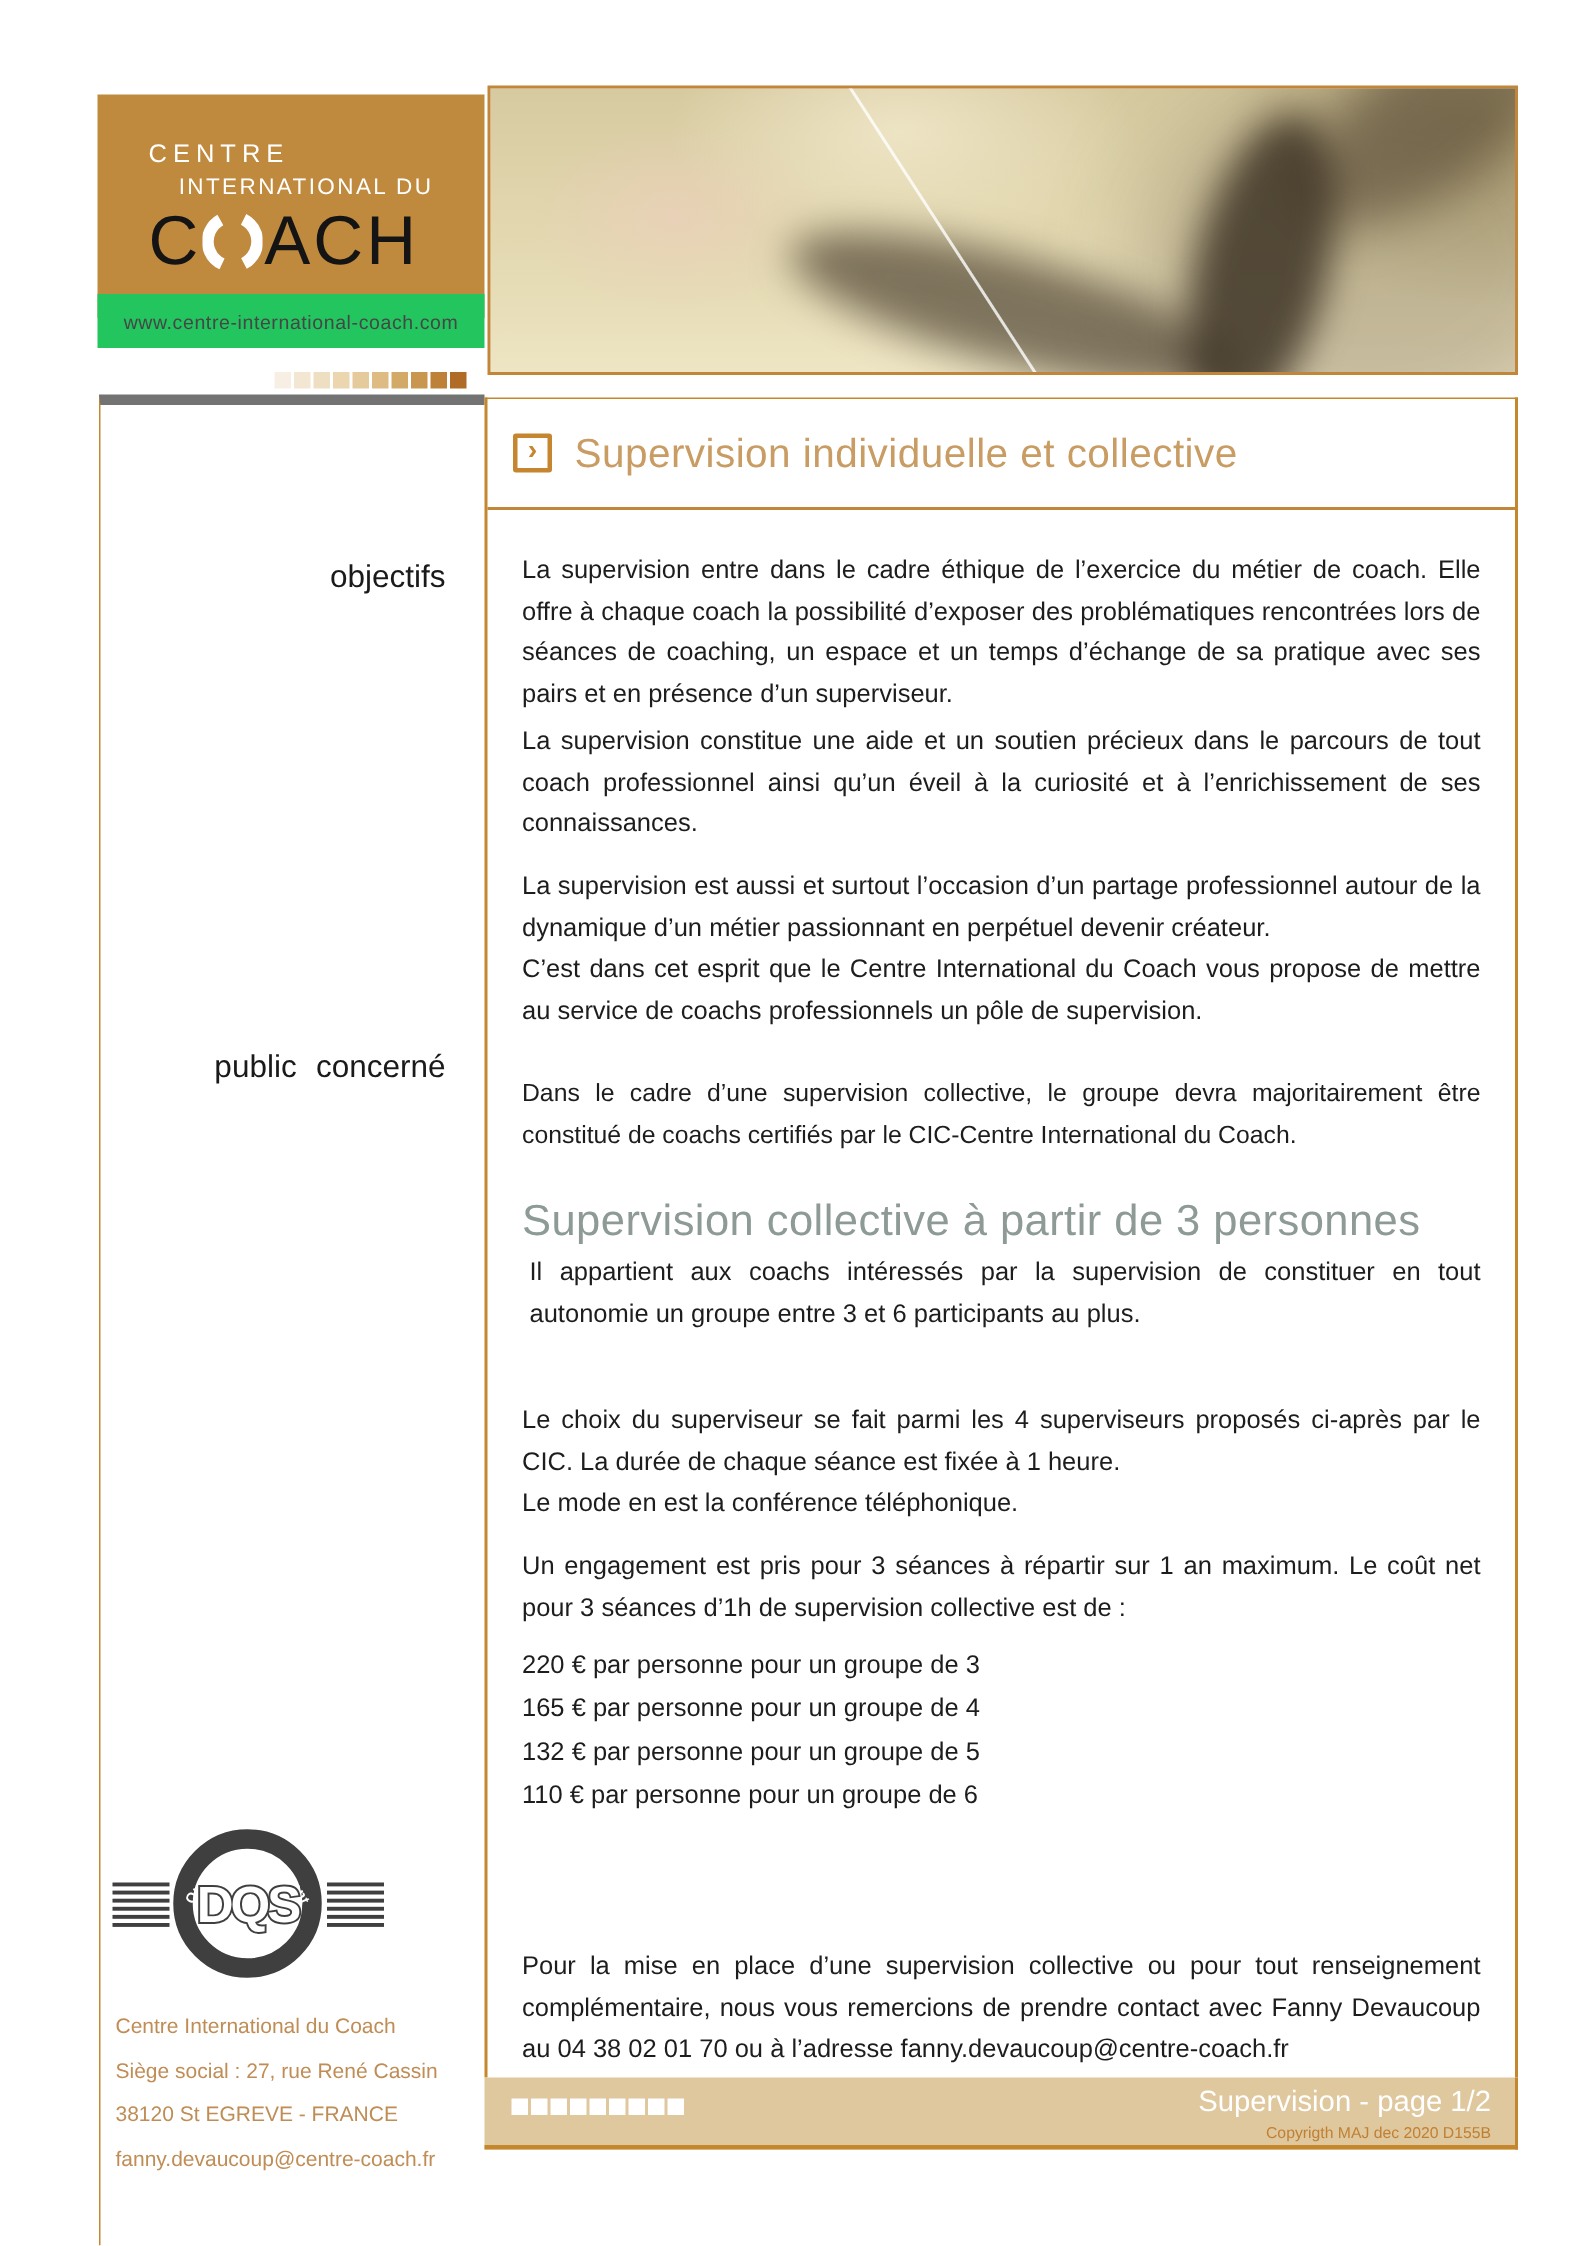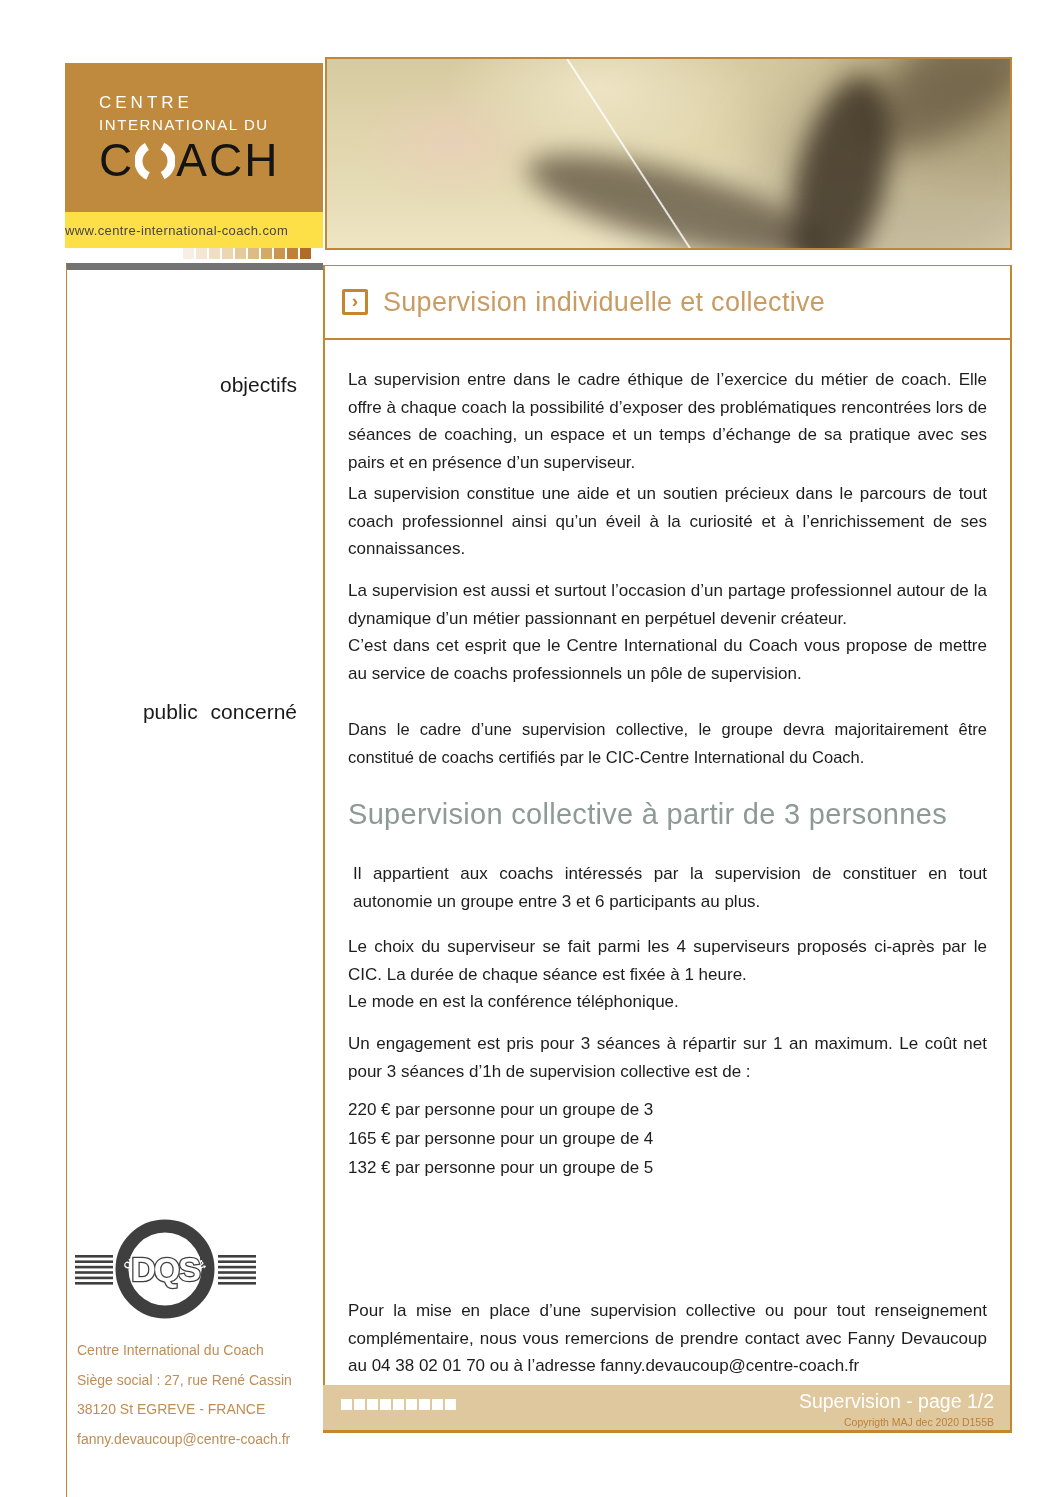--- a/index.html
+++ b/index.html
@@ -3,27 +3,27 @@
 <meta charset="utf-8">
 <style>
   html,body{margin:0;padding:0;background:#fff;}
   .page{position:relative;width:1058px;height:1497px;background:#ffffff;
         font-family:"Liberation Sans",sans-serif;overflow:hidden;}
 
   
   .logo-box{position:absolute;left:65px;top:63px;width:258px;height:149px;background:#c08a3e;
             box-sizing:border-box;padding:30px 14px 0 34px;}
   .logo-line1{color:#fff;font-size:17px;letter-spacing:4px;font-weight:400;}
-  .logo-line2{color:#fff;font-size:15px;letter-spacing:1.6px;font-weight:400;margin-top:3px;}
+  .logo-line2{color:#fff;font-size:15px;letter-spacing:1.6px;font-weight:400;margin-top:3px;text-align:center;}
   .logo-coach{display:flex;align-items:center;margin-top:4px;color:#141414;
               font-size:46px;font-weight:400;letter-spacing:2px;line-height:1;}
   .logo-o{margin:0 1px;display:block;}
 
-  .web-strip{position:absolute;left:65px;top:212px;width:258px;height:36px;background:#fde047;
-             display:flex;align-items:center;justify-content:flex-start;}
+  .web-strip{position:absolute;left:65px;top:196px;width:258px;height:36px;background:#22c55e;
+             display:flex;align-items:center;justify-content:center;}
   .web-strip span{color:#464646;font-size:13px;letter-spacing:.4px;}
   .gsq-row{position:absolute;left:65px;top:248px;width:246px;display:flex;justify-content:flex-end;gap:2px;}
   .gsq{width:11px;height:11px;display:block;}
 
   
   .photo{position:absolute;left:325px;top:57px;width:687px;height:193px;overflow:hidden;
          box-sizing:border-box;border:2px solid #c2863a;
          background:
            radial-gradient(140px 90px at 18% 45%, rgba(238,205,190,.55), transparent 70%),
            radial-gradient(220px 120px at 40% 15%, rgba(248,240,214,.65), transparent 70%),
@@ -59,21 +59,21 @@
             display:flex;align-items:center;justify-content:center;font-size:19px;font-weight:bold;
             margin-right:15px;box-sizing:border-box;padding-bottom:2px;}
   .doc-title{color:#c89c62;font-size:27px;letter-spacing:.3px;}
 
   .block{position:absolute;left:0;right:0;padding:0 23px;color:#1d1d1d;font-size:17px;
          line-height:27.5px;text-align:justify;}
   .preline{white-space:pre-line;}
   .b-p1{top:100px;} .b-p2{top:214px;} .b-p3{top:311px;}
   .b-public{top:450px;font-size:16.5px;}
   .b-h2{top:535px;color:#8d9a96;font-size:29px;letter-spacing:.3px;text-align:left;}
-  .b-s1{top:594px;padding-left:28px;} .b-s2{top:667px;} .b-s3{top:764px;}
+  .b-s1{top:568px;padding-left:28px;} .b-s2{top:667px;} .b-s3{top:764px;}
   .b-prices{top:829px;text-align:left;line-height:29px;}
   .b-p4{top:944px;} .b-p5{top:1031px;}
 
   
   .footer-bar{position:absolute;left:323px;top:1385px;width:689px;height:48px;background:#dfc79e;
               box-sizing:border-box;border-bottom:3px solid #c5872e;border-right:2px solid #c5872e;}
   .fsq-row{position:absolute;left:18px;top:14px;display:flex;gap:2px;}
   .fsq{width:11px;height:11px;background:#fff;display:block;}
   .page-label{position:absolute;right:16px;top:5px;color:#ffffff;font-size:19.5px;}
   .copyright{position:absolute;right:16px;top:31px;color:#c08033;font-size:10.5px;}
@@ -181,20 +181,21 @@
 
     <div class="block b-s1">Il appartient aux coachs intéressés par la supervision de constituer en tout autonomie un groupe entre 3 et 6 participants au plus.</div>
     <div class="block b-s2 preline">Le choix du superviseur se fait parmi les 4 superviseurs proposés ci-après par le CIC. La durée de chaque séance est fixée à 1 heure.
 Le mode en est la conférence téléphonique.</div>
     <div class="block b-s3">Un engagement est pris pour 3 séances à répartir sur 1 an maximum. Le coût net pour 3 séances d’1h de supervision collective est de :</div>
 
     <div class="block b-prices">
       <div>220 € par personne pour un groupe de 3</div>
       <div>165 € par personne pour un groupe de 4</div>
       <div>132 € par personne pour un groupe de 5</div>
+      <div>110 € par personne pour un groupe de 6</div>
     </div>
 
     <div class="block b-p5">Pour la mise en place d’une supervision collective ou pour tout renseignement complémentaire, nous vous remercions de prendre contact avec Fanny Devaucoup au 04 38 02 01 70 ou à l’adresse fanny.devaucoup@centre-coach.fr</div>
   </div>
 
   <div class="footer-bar">
     <div class="fsq-row">
       <span class="fsq"></span>
       <span class="fsq"></span>
       <span class="fsq"></span>

